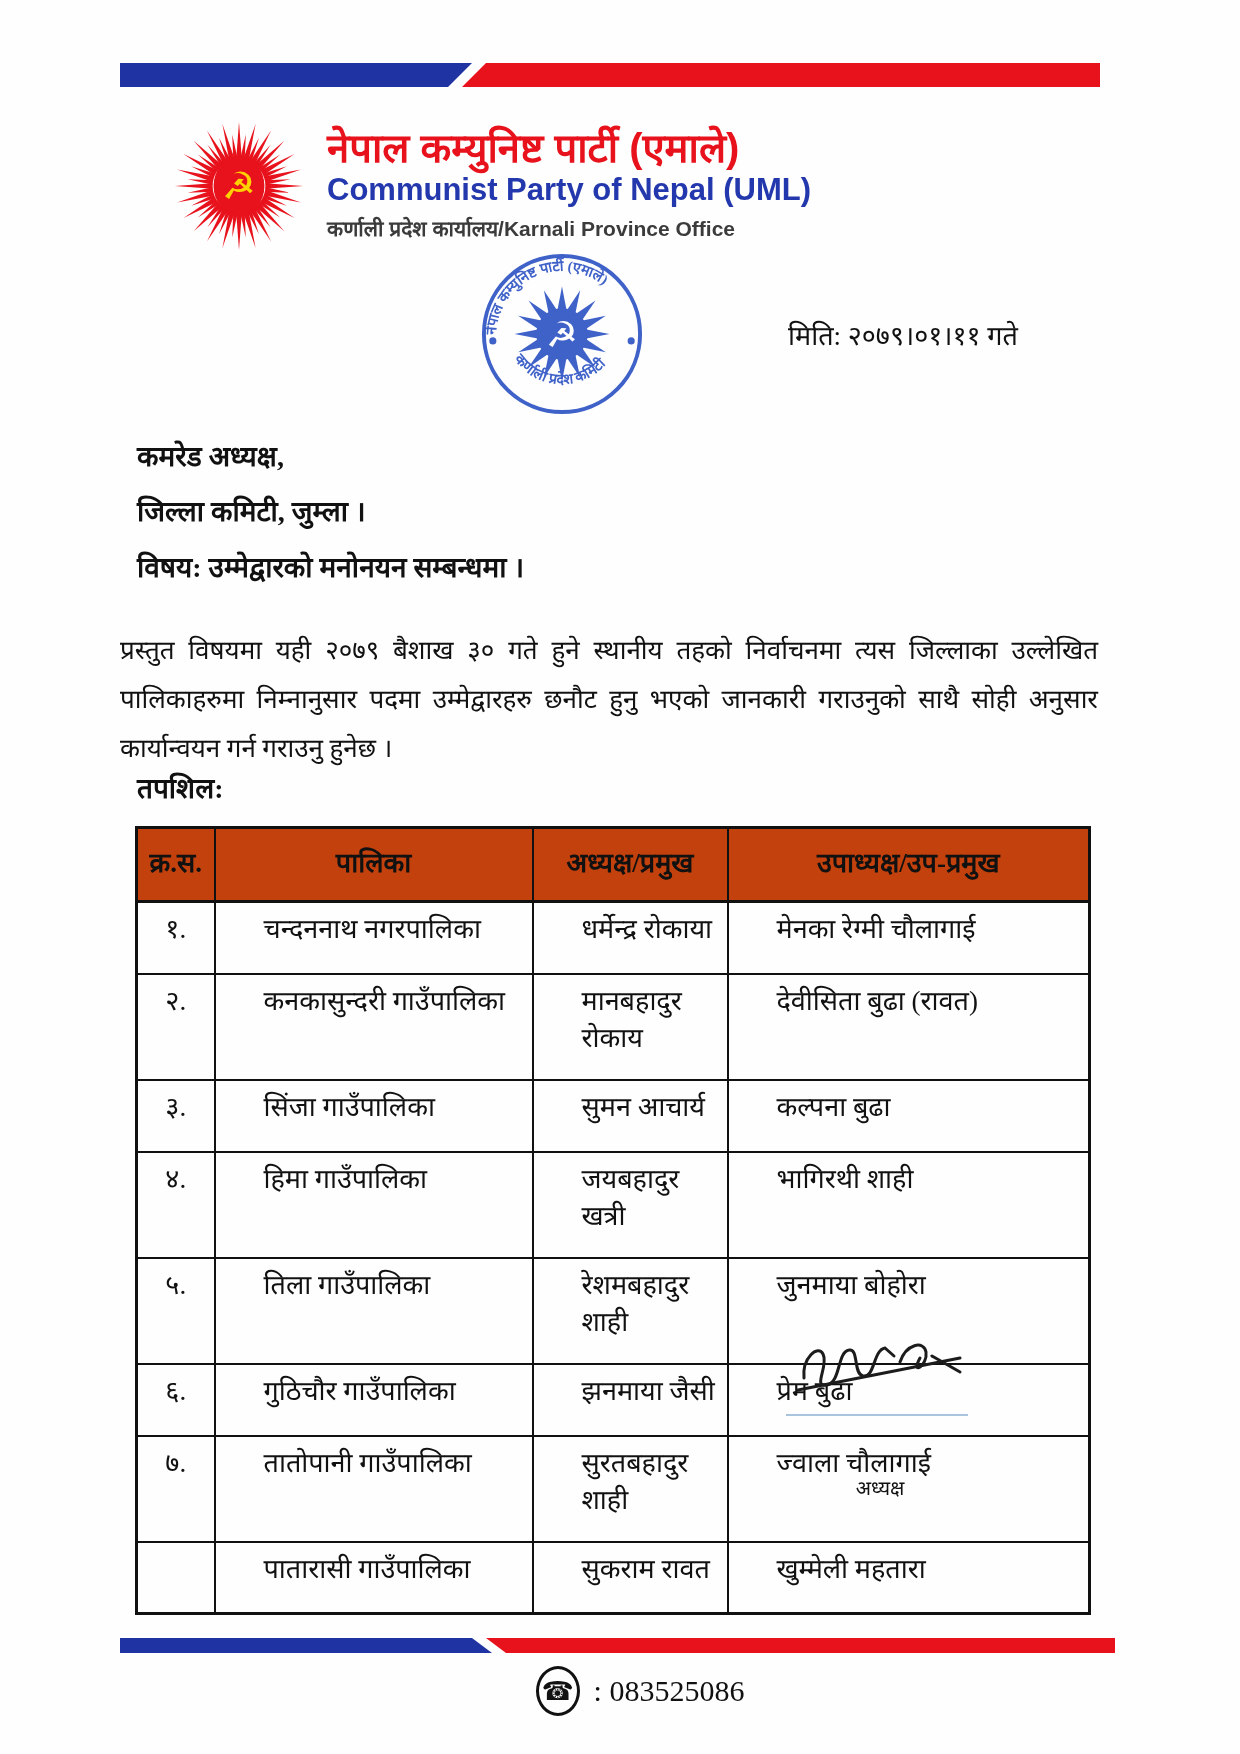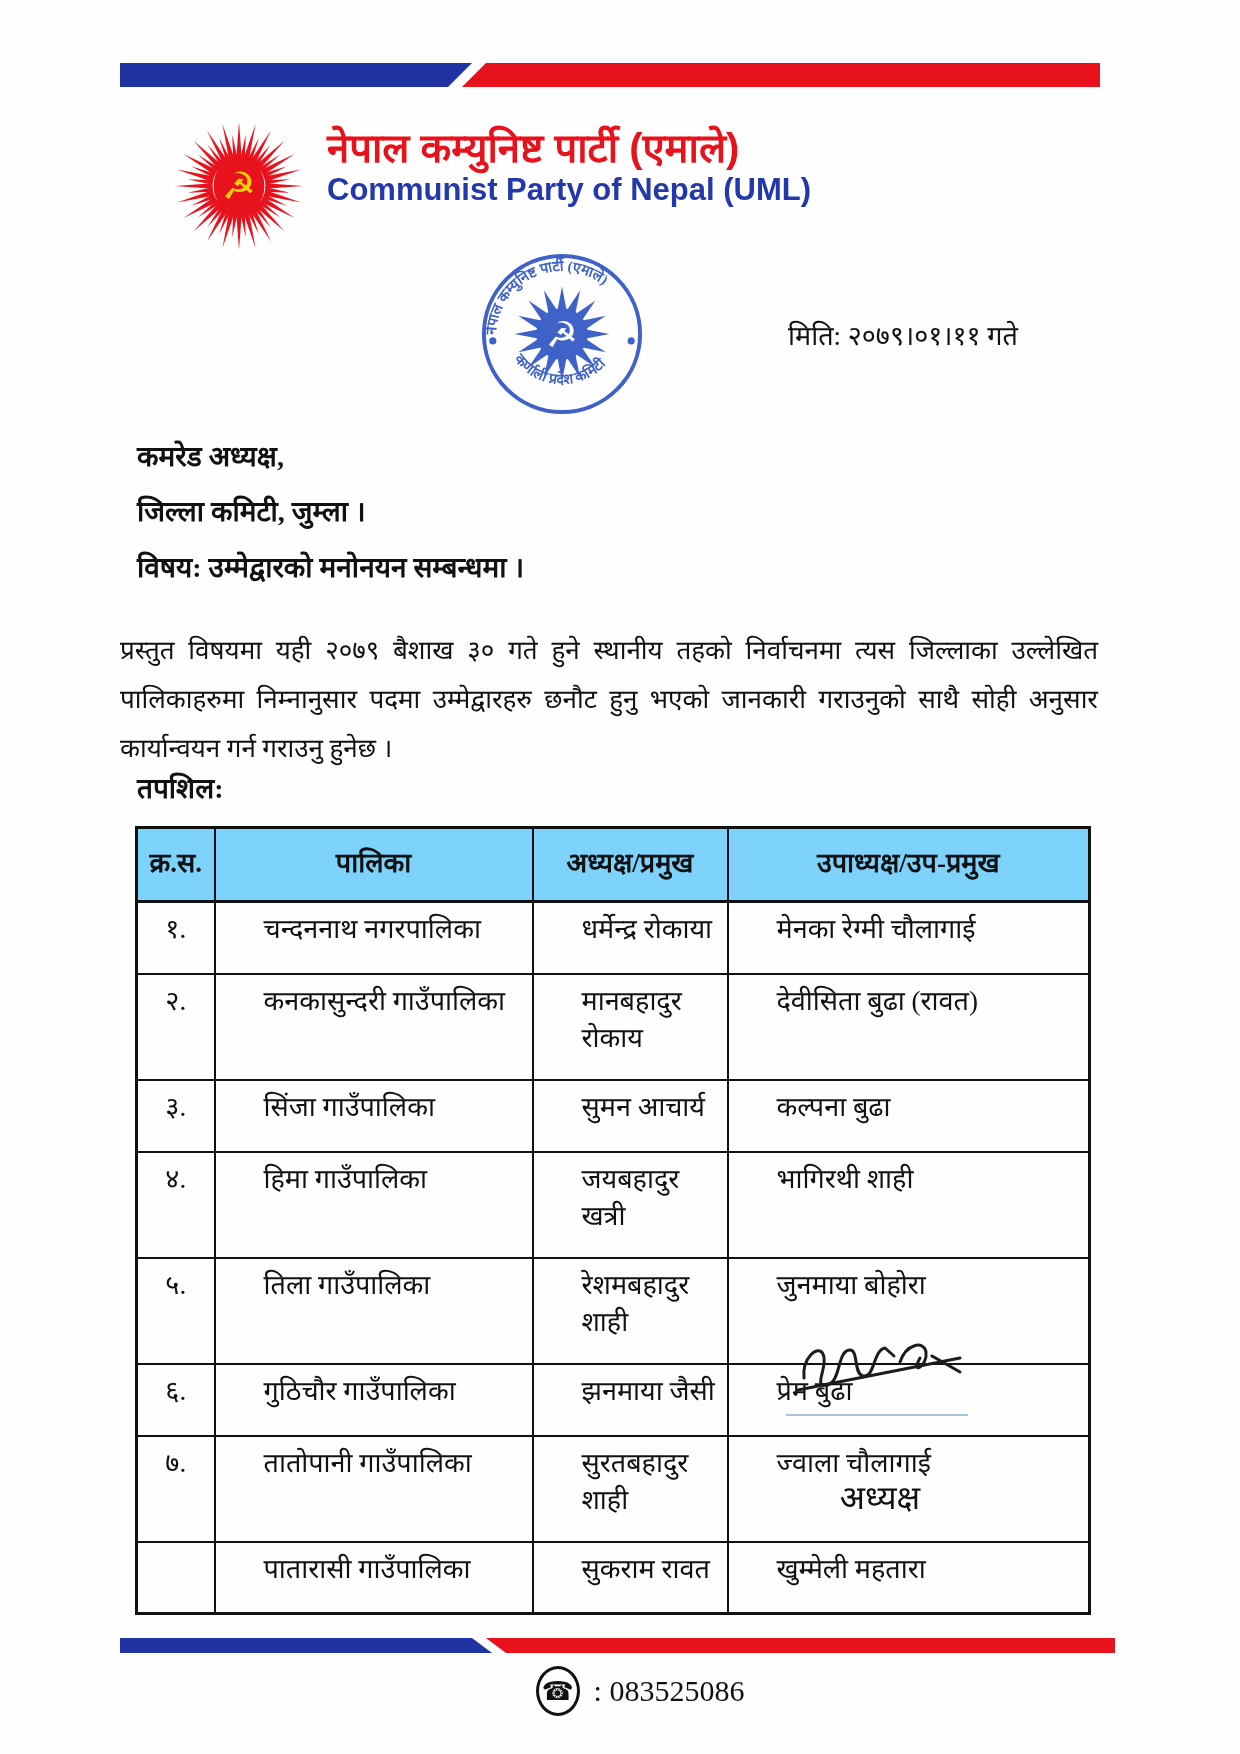--- a/index.html
+++ b/index.html
@@ -32,29 +32,29 @@
   .addr1 { position:absolute; left:137px; top:436px; font-size:28px; font-weight:bold; }
   .addr2 { position:absolute; left:137px; top:491px; font-size:28px; font-weight:bold; }
   .subject { position:absolute; left:137px; top:547px; font-size:28px; font-weight:bold; }
   .body-par { position:absolute; left:120px; top:626px; width:978px; font-size:26px; line-height:49px; }
   .body-par .jline { text-align:justify; text-align-last:justify; }
   .details-label { position:absolute; left:137px; top:768px; font-size:28px; font-weight:bold; }
   
   .tbl-wrap { position:absolute; left:135px; top:826px; width:956px; }
   table { width:100%; border-collapse:collapse; border:3px solid #111; font-size:27px; }
   th, td { border:2px solid #111; padding:6px 10px 24px 16px; text-align:left; vertical-align:top; }
-  thead th { background:#7dd3fc; text-align:center; font-weight:bold; padding:14px 6px 20px 6px; border-bottom:3px solid #111; }
+  thead th { background:#c2410c; text-align:center; font-weight:bold; padding:14px 6px 20px 6px; border-bottom:3px solid #111; }
   td.c-sn { text-align:center; width:78px; padding-left:4px; padding-right:4px; }
   th.h-sn { width:78px; } th.h-pal { width:318px; } th.h-chair { width:195px; }
   tbody td { height:72px;padding-left:48px; }
   
   .sig-scribble { position:absolute; left:792px; top:1332px; width:178px; height:84px; }
   .sig-underline { position:absolute; left:786px; top:1414px; width:182px; height:2px; background:#a9c4dd; }
   .sig-name { position:absolute; left:760px; top:1428px; width:240px; text-align:center; font-size:28px; }
-  .sig-title { position:absolute; left:760px; top:1474px; width:240px; text-align:center; font-size:33px; }
+  .sig-title { position:absolute; left:760px; top:1474px; width:240px; text-align:center; font-size:20px; }
   
   .bottom-stripe { position:absolute; left:120px; top:1638px; width:995px; height:15px; }
   .bottom-stripe .blue { position:absolute; inset:0; background:#2033a2;
     clip-path:polygon(0 0,352px 0,372px 100%,0 100%); }
   .bottom-stripe .red { position:absolute; inset:0; background:#e8121c;
     clip-path:polygon(366px 0,100% 0,100% 100%,386px 100%); }
   .footer-line { position:absolute; left:0; top:1666px; width:100%; display:flex;
     justify-content:center; align-items:center; gap:14px; font-size:30px; padding-left:40px; }
   .phone-icon { display:inline-flex; justify-content:center; align-items:center;
     width:44px; height:50px; border:3px solid #111; border-radius:50%; font-size:26px;
@@ -127,20 +127,21 @@
           <use href="#rayS" transform="rotate(352.5 70 70)"></use>
       </g>
       <ellipse cx="70" cy="70" rx="27" ry="31" fill="#e8121c"></ellipse>
       <text x="70" y="84" font-size="40" text-anchor="middle" fill="#ffd100">☭</text>
     </svg>
   </div>
 
   <div class="lh-text">
     <div class="lh-nepali">नेपाल कम्युनिष्ट पार्टी (एमाले)</div>
     <div class="lh-english">Communist Party of Nepal (UML)</div>
+    <div class="lh-office">कर्णाली प्रदेश कार्यालय/Karnali Province Office</div>
   </div>
 
   <div class="stamp">
     <svg viewBox="0 0 170 170" width="168" height="168">
       <defs>
         <path id="arcT" d="M 18 88 A 67 67 0 1 1 152 88" fill="none"></path>
         <path id="arcB" d="M 30 98 A 59 59 0 0 0 140 98" fill="none"></path>
         <polygon id="sp" points="85,37 90,63 80,63"></polygon>
       </defs>
       <circle cx="85" cy="85" r="79" fill="none" stroke="#2f55c5" stroke-width="4"></circle>

